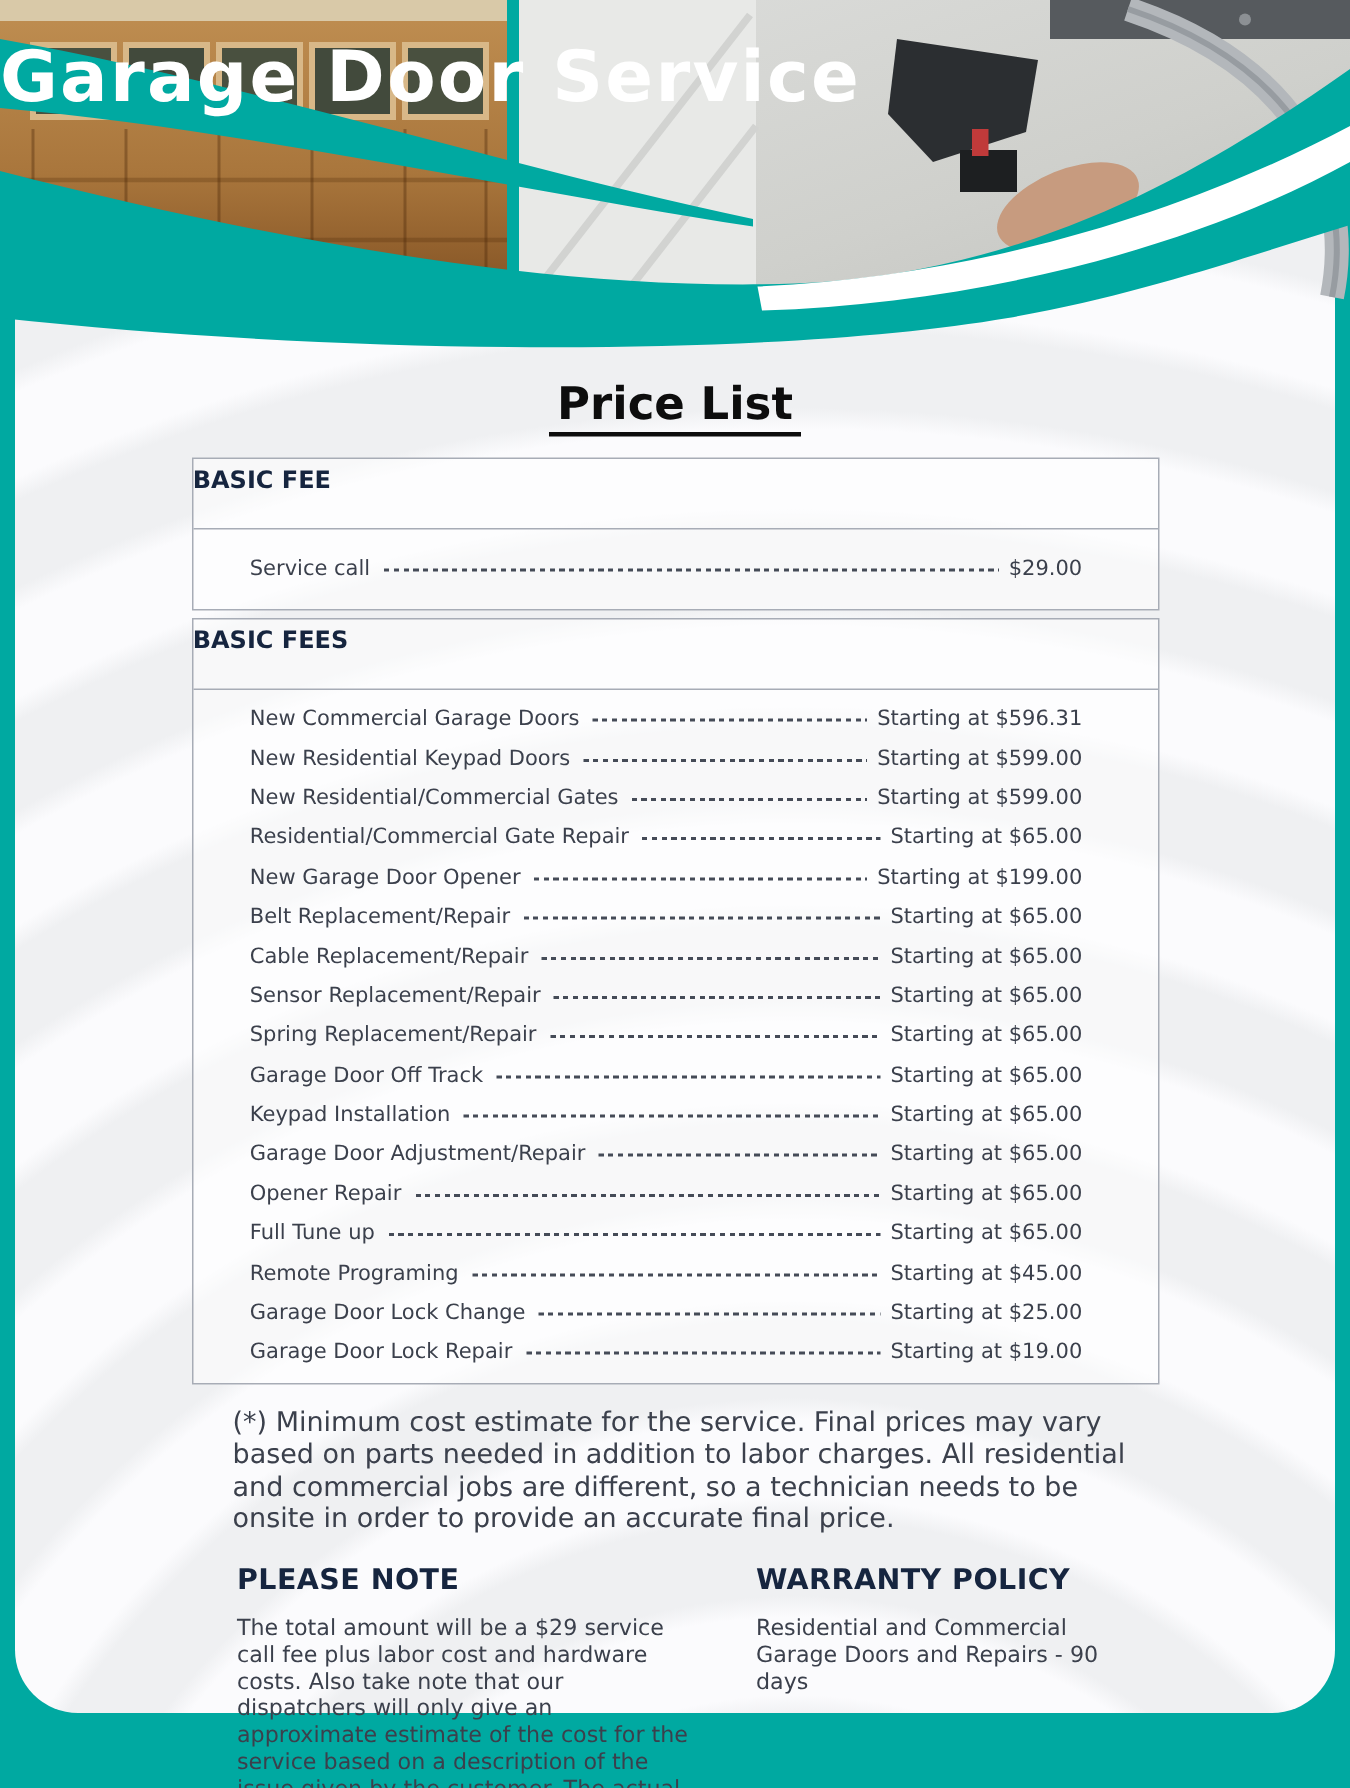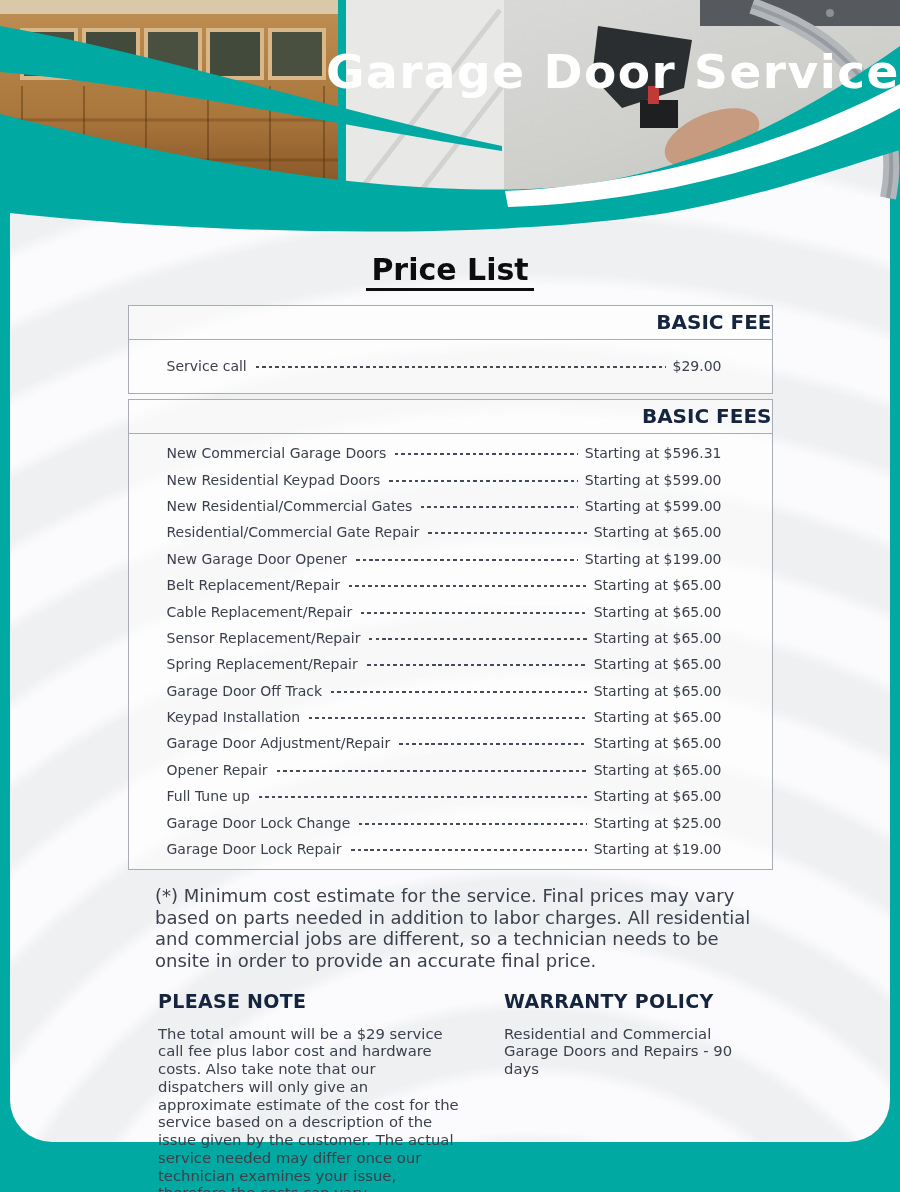--- a/index.html
+++ b/index.html
@@ -13,40 +13,40 @@
     position:absolute;left:10px;right:10px;top:0;bottom:50px;
     border-radius:0 0 42px 42px;
     background-color:#f6f6f8;
     background-image:repeating-radial-gradient(circle at 520px 1460px,
       #eff0f2 0px,#eff0f2 52px,#fbfbfd 66px,#fbfbfd 118px,#eff0f2 132px);
     z-index:0;
   }
   
   .header-art{position:absolute;top:0;left:0;width:900px;height:240px;z-index:2;}
   .page-title{
-    position:absolute;top:44px;left:0;width:900px;z-index:3;
-    text-align:right;color:#ffffff;font-size:47px;font-weight:700;
+    position:absolute;top:24px;left:0;width:900px;z-index:3;
+    text-align:left;color:#ffffff;font-size:47px;font-weight:700;
     letter-spacing:1.5px;
   }
   
   .flow{position:relative;z-index:1;padding-top:246px;}
   .price-title{
     display:table;margin:6px auto 14px auto;
     font-size:30px;font-weight:700;color:#0d0d0d;
     border-bottom:3.5px solid #0d0d0d;padding:0 5px 1px 5px;
   }
   .sections{width:645px;margin:0 auto;}
   .section-box{
     background:rgba(255,255,255,0.55);
     border:1px solid #a7acb6;
   }
   .section-box + .section-box{margin-top:5px;}
   .section-header{
-    text-align:right;font-size:20px;font-weight:700;color:#16253f;
-    padding:4px 0 5px 0;border-bottom:1px solid #a7acb6;
+    text-align:left;font-size:16px;font-weight:700;color:#16253f;
+    padding:4px 0 23px 0;border-bottom:1px solid #a7acb6;
   }
   .section-items{padding:6px 0 7px 0;}
   .fee-row{
     display:flex;align-items:center;height:26.4px;
     padding:0 50px 0 38px;font-size:14px;color:#3b404c;
   }
   .fee-row.tall{height:40px;}
   .row-label{white-space:nowrap;}
   .row-price{white-space:nowrap;}
   .leader{
@@ -219,20 +219,25 @@
             <span class="row-label">Opener Repair</span>
             <span class="leader"></span>
             <span class="row-price">Starting at $65.00</span>
           </div>
           <div class="fee-row">
             <span class="row-label">Full Tune up</span>
             <span class="leader"></span>
             <span class="row-price">Starting at $65.00</span>
           </div>
           <div class="fee-row">
+            <span class="row-label">Remote Programing</span>
+            <span class="leader"></span>
+            <span class="row-price">Starting at $45.00</span>
+          </div>
+          <div class="fee-row">
             <span class="row-label">Garage Door Lock Change</span>
             <span class="leader"></span>
             <span class="row-price">Starting at $25.00</span>
           </div>
           <div class="fee-row">
             <span class="row-label">Garage Door Lock Repair</span>
             <span class="leader"></span>
             <span class="row-price">Starting at $19.00</span>
           </div>
         </div>

